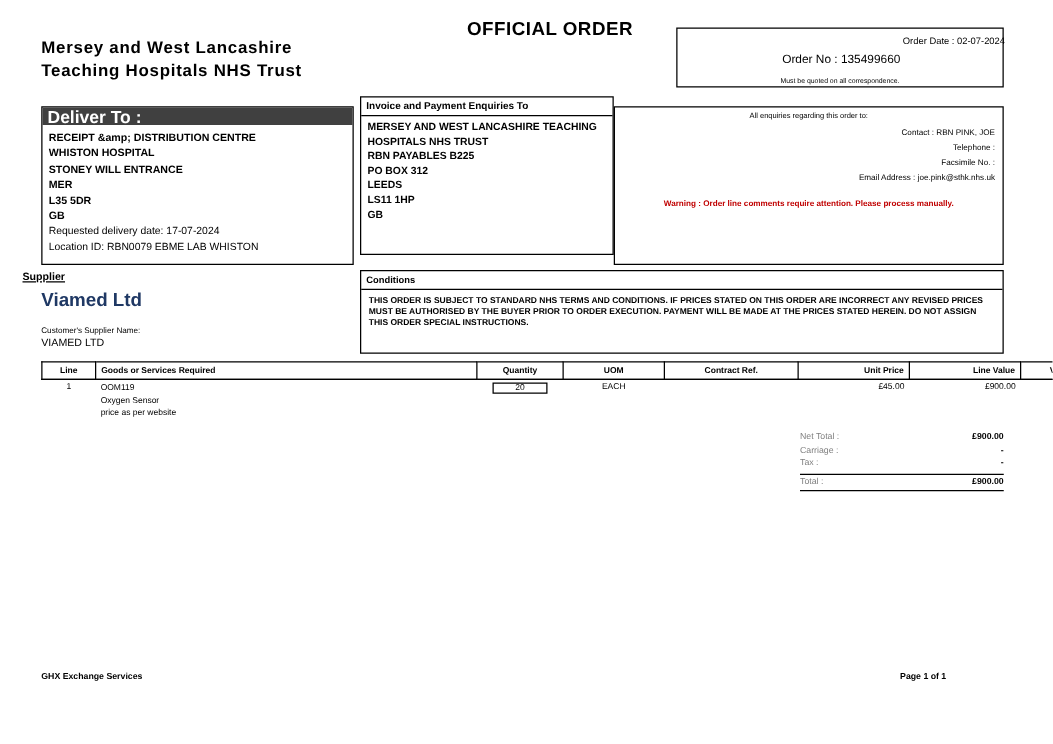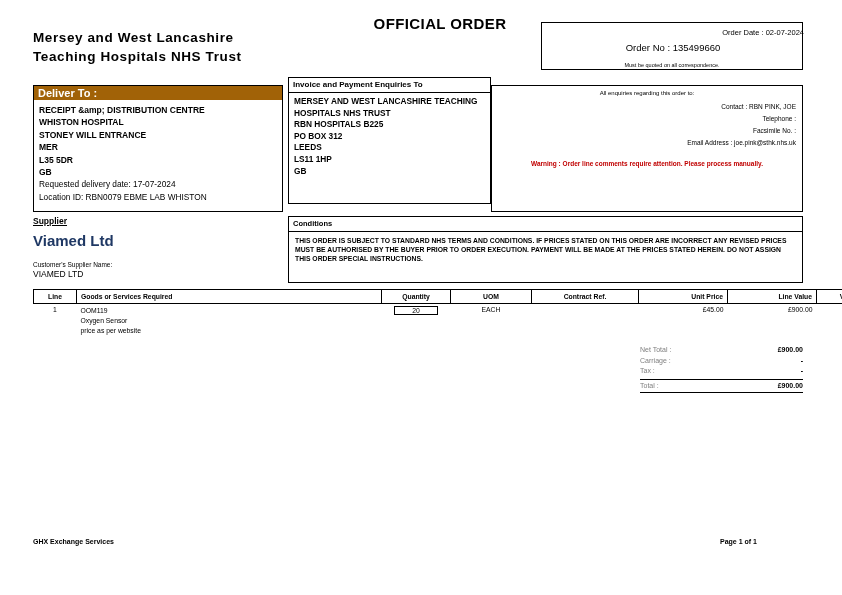--- a/index.html
+++ b/index.html
@@ -79,23 +79,23 @@
   .deliver-box {
     position: absolute;
     left: 33px;
     top: 85px;
     width: 250px;
     height: 127px;
     border: 1px solid #000;
     box-sizing: border-box;
   }
   .box-header {
-    background: #a16207;
+    background: #404040;
     color: #fff;
-    font-size: 11px;
+    font-size: 14px;
     font-weight: bold;
     padding: 2px 4px 2px 4px;
     line-height: 10px;
   }
   .deliver-body {
     padding: 4px 5px 0 5px;
     font-size: 8.5px;
     font-weight: bold;
     line-height: 12.4px;
   }
@@ -162,21 +162,21 @@
     font-weight: bold;
     text-align: center;
     line-height: 9px;
     margin-top: 10px;
     padding: 0 22px;
   }
 
   
   .supplier-label {
     position: absolute;
-    left: 33px;
+    left: 18px;
     top: 216px;
     font-size: 8.5px;
     font-weight: bold;
     text-decoration: underline;
   }
   .supplier-name {
     position: absolute;
     left: 33px;
     top: 232px;
     font-size: 15px;
@@ -345,21 +345,21 @@
       <div class="deliver-extra">Requested delivery date: 17-07-2024</div>
       <div class="deliver-extra">Location ID: RBN0079 EBME LAB WHISTON</div>
     </div>
   </div>
 
   <div class="invoice-box">
     <div class="invoice-header">Invoice and Payment Enquiries To</div>
     <div class="invoice-body">
       <div class="bold">MERSEY AND WEST LANCASHIRE TEACHING</div>
       <div class="bold">HOSPITALS NHS TRUST</div>
-      <div class="bold">RBN HOSPITALS B225</div>
+      <div class="bold">RBN PAYABLES B225</div>
       <div class="bold">PO BOX 312</div>
       <div class="bold">LEEDS</div>
       <div class="bold">LS11 1HP</div>
       <div class="bold">GB</div>
     </div>
   </div>
 
   <div class="enquiry-box">
     <div class="enq-title">All enquiries regarding this order to:</div>
     <div class="enq-row">

